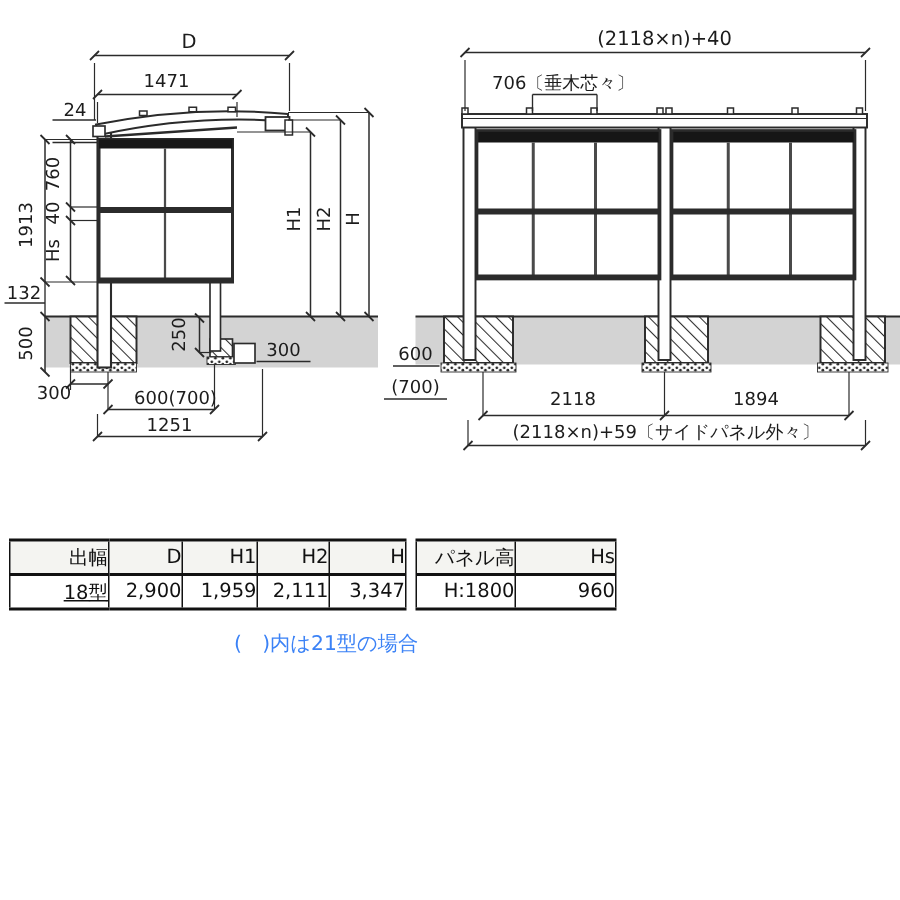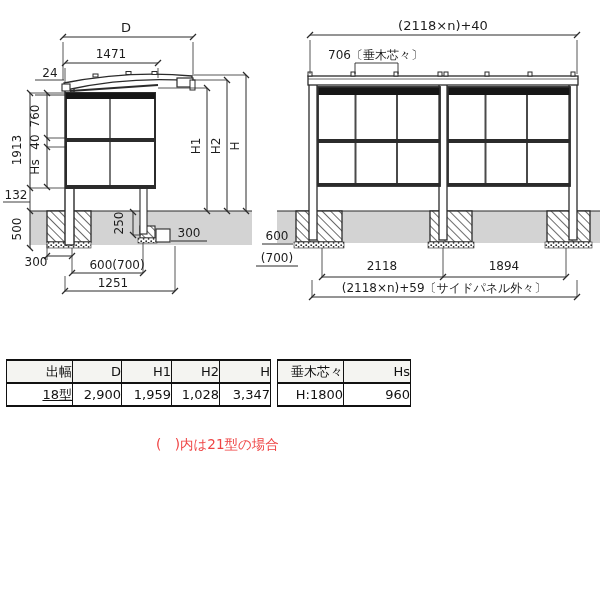--- a/index.html
+++ b/index.html
@@ -10,21 +10,21 @@
   .dl13{font-size:13px;text-anchor:middle;}
   .dls{font-size:12px;text-anchor:start;}
   .dim-table{position:absolute;border-collapse:collapse;table-layout:fixed;
              font-size:13px;color:#111;}
   .dim-table th,.dim-table td{border-left:1px solid #111;border-right:1px solid #111;
              border-top:2.5px solid #111;border-bottom:2.5px solid #111;
              text-align:right;vertical-align:middle;padding:0;height:21px;
              font-weight:normal;white-space:nowrap;overflow:hidden;}
   .dim-table th{background:#f4f4f1;}
   .u{text-decoration:underline;}
-  #note{position:absolute;left:156px;top:436px;font-size:13.5px;color:#ef4444;white-space:nowrap;}
+  #note{position:absolute;left:156px;top:420px;font-size:13.5px;color:#3b82f6;white-space:nowrap;}
 </style>
 </head>
 <body>
 
 <div id="canvas">
 
 <svg width="600" height="310" viewBox="0 0 600 310">
   <defs>
     <pattern id="hatch" width="6" height="6" patternUnits="userSpaceOnUse" patternTransform="rotate(-45)">
       <rect width="6" height="6" fill="#ffffff"></rect>
@@ -227,35 +227,35 @@
     <th>出幅</th>
     <th>D</th>
     <th>H1</th>
     <th>H2</th>
     <th>H</th>
   </tr>
   <tr>
     <td class="u">18型</td>
     <td>2,900</td>
     <td>1,959</td>
-    <td>1,028</td>
+    <td>2,111</td>
     <td>3,347</td>
   </tr>
 </tbody>
     </table>
 
 
 <table class="dim-table" style="left:277px;top:359px;width:133px;">
   <colgroup>
         <col style="width:66px">
         <col style="width:67px">
       </colgroup>
   <tbody>
         <tr>
-    <th>垂木芯々</th>
+    <th>パネル高</th>
     <th>Hs</th>
   </tr>
   <tr>
     <td>H:1800</td>
     <td>960</td>
   </tr>
 </tbody>
     </table>
 
 <div id="note">(　)内は21型の場合</div>

